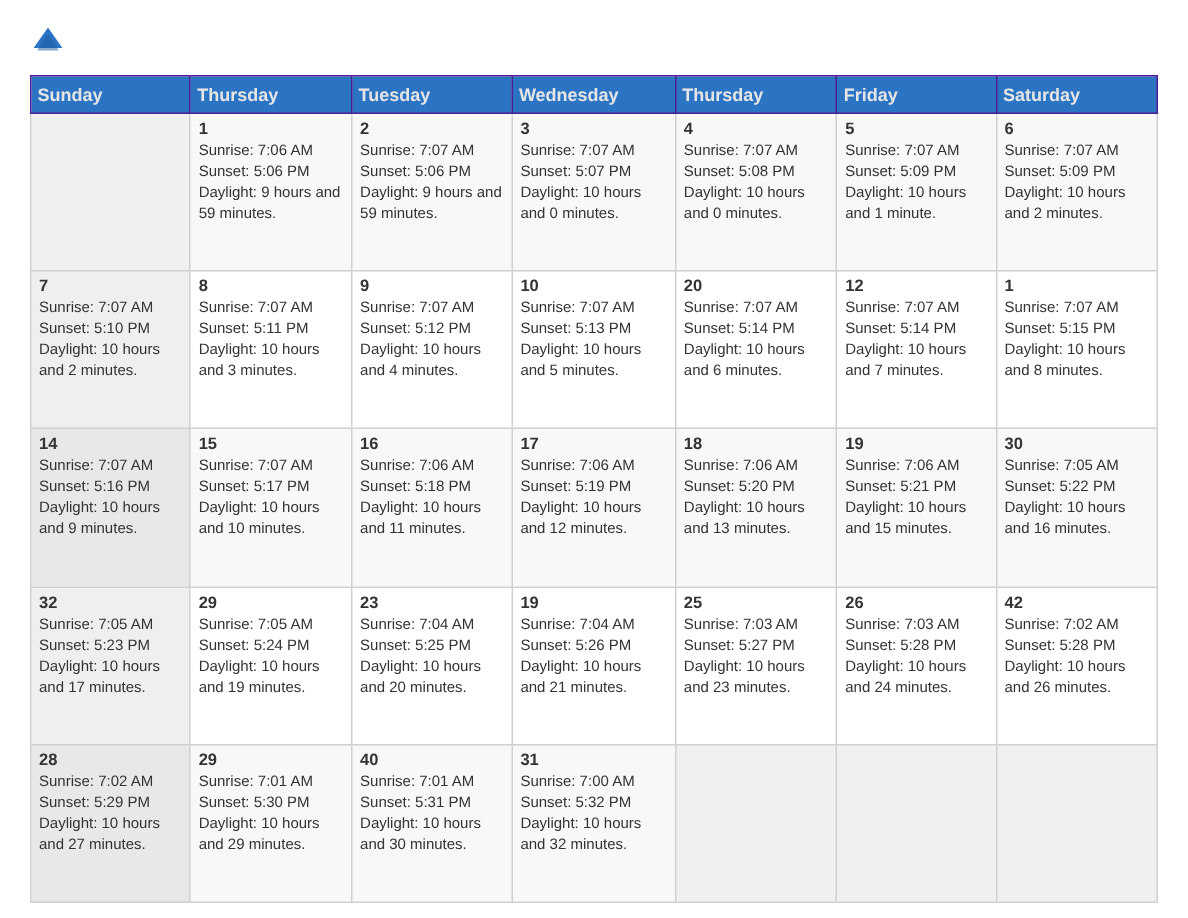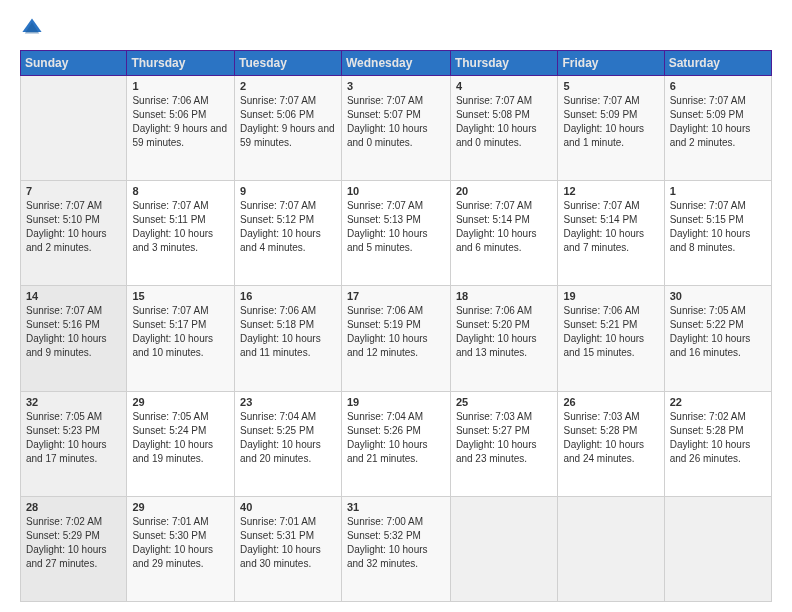--- a/index.html
+++ b/index.html
@@ -239,21 +239,21 @@
           </td>
           <td>
             <span class="day-num">25</span>
             <div class="day-info">Sunrise: 7:03 AM<br>Sunset: 5:27 PM<br>Daylight: 10 hours and 23 minutes.</div>
           </td>
           <td>
             <span class="day-num">26</span>
             <div class="day-info">Sunrise: 7:03 AM<br>Sunset: 5:28 PM<br>Daylight: 10 hours and 24 minutes.</div>
           </td>
           <td>
-            <span class="day-num">22</span>
+            <span class="day-num">42</span>
             <div class="day-info">Sunrise: 7:02 AM<br>Sunset: 5:28 PM<br>Daylight: 10 hours and 26 minutes.</div>
           </td>
         </tr>
         <tr>
           <td>
             <span class="day-num">28</span>
             <div class="day-info">Sunrise: 7:02 AM<br>Sunset: 5:29 PM<br>Daylight: 10 hours and 27 minutes.</div>
           </td>
           <td>
             <span class="day-num">29</span>

